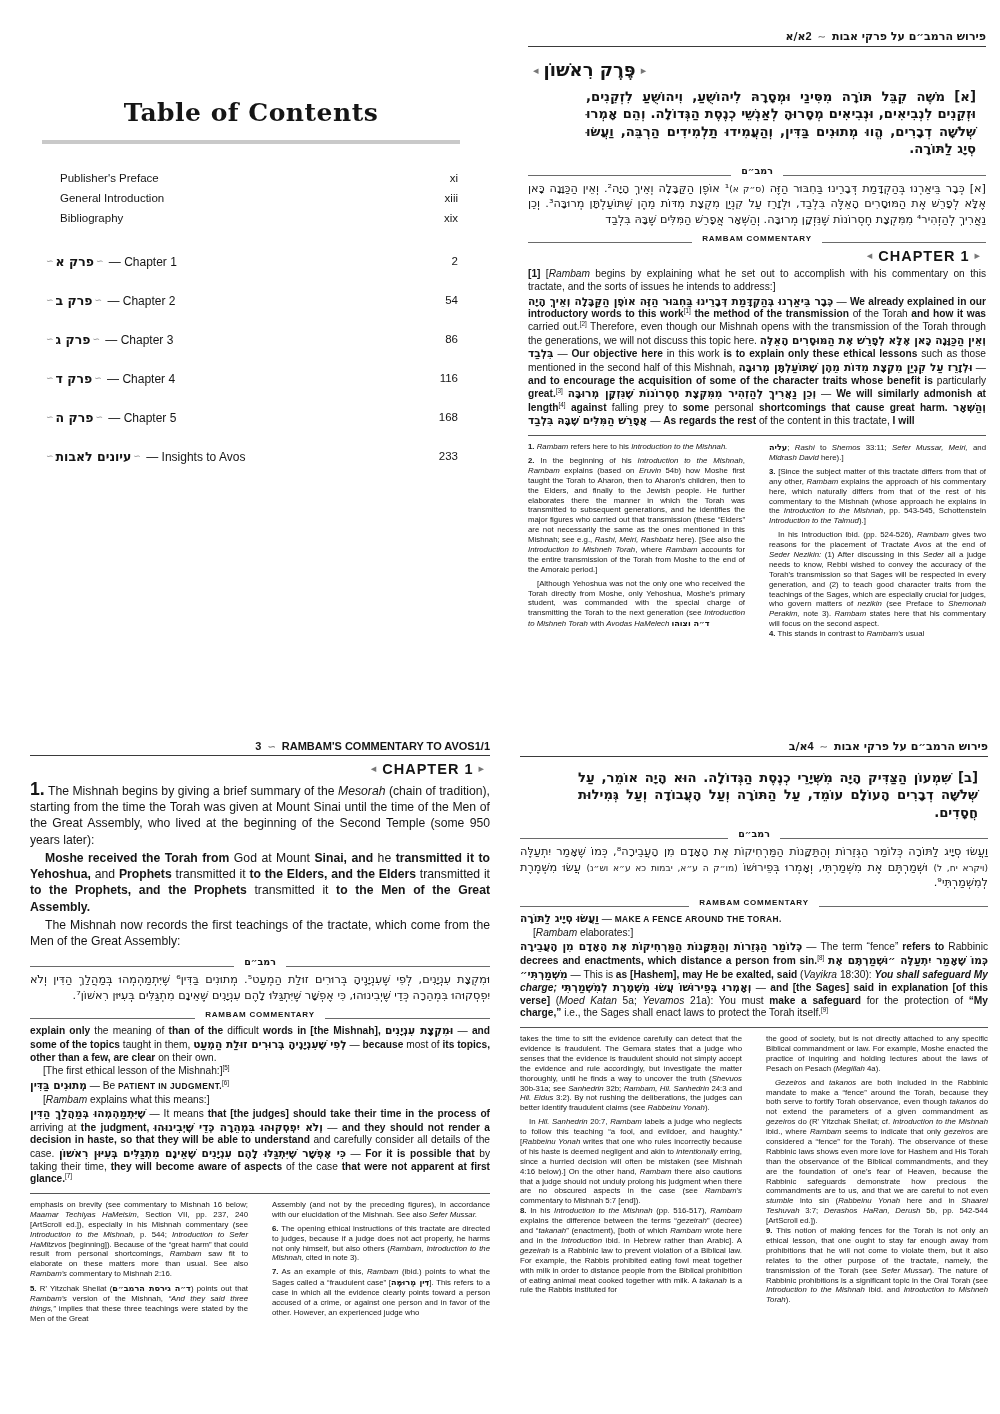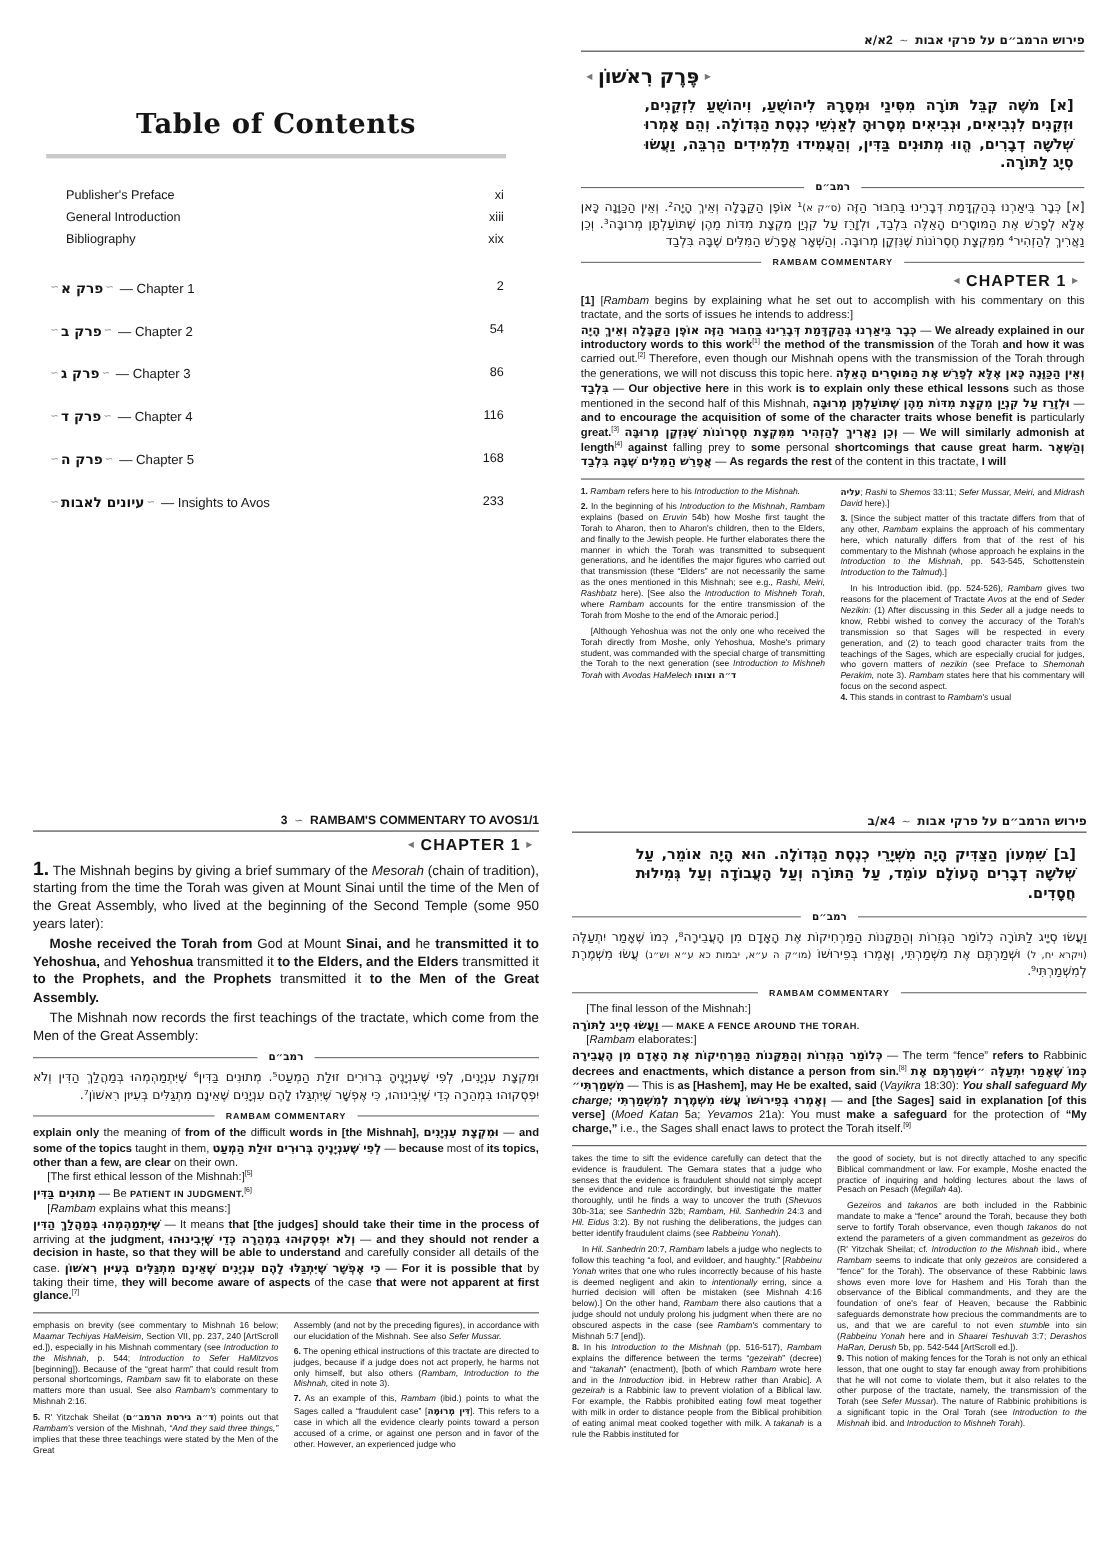--- a/index.html
+++ b/index.html
@@ -23,35 +23,35 @@
 
   
   .pg-header{display:flex;justify-content:flex-end;align-items:flex-end;
     border-bottom:1.6px solid #3a3a3a;padding-bottom:3px;font-weight:bold;font-size:11px;}
   .pg-header .sq{color:#555;font-weight:normal;padding:0 6px;font-size:10px;}
   .hebfont{font-family:"DejaVu Sans",sans-serif;}
   .perek-title{text-align:left;font-family:"DejaVu Sans",sans-serif;font-weight:bold;font-size:18px;margin:12px 0 8px;direction:rtl;}
   .tri{color:#777;font-size:11px;font-weight:normal;padding:0 5px;vertical-align:2px;}
   .mishnah{direction:rtl;font-family:"DejaVu Sans",sans-serif;font-weight:bold;
     font-size:13.2px;line-height:1.32;text-align:justify;padding:0 10px;margin-left:48px;}
-  .divider{display:flex;align-items:center;margin:7px 0 5px;}
+  .divider{display:flex;align-items:flex-end;margin:7px 0 5px;}
   .divider .ln{flex:1;border-top:1px solid #6a6a6a;}
   .divider .lbl{padding:0 10px;font-weight:bold;font-size:8px;letter-spacing:.8px;}
   .divider .lbl.heb{font-family:"DejaVu Sans",sans-serif;font-size:9.5px;letter-spacing:0;}
   .rambam-heb{direction:rtl;font-family:"DejaVu Sans",sans-serif;font-size:11.3px;line-height:1.38;text-align:justify;}
   .chapter-head{text-align:right;font-weight:bold;font-size:14.5px;letter-spacing:1px;margin:5px 0 4px;}
   .commentary p{margin:0 0 1px;font-size:10.2px;line-height:1.24;text-align:justify;}
   .commentary p.ind{text-indent:13px;}
   .hb{font-family:"DejaVu Sans",sans-serif;font-weight:bold;direction:rtl;unicode-bidi:isolate;font-size:1.04em;}
   .shb{font-size:.8em;}
   sup{font-size:.62em;line-height:0;}
   .sc{font-size:.82em;font-weight:bold;letter-spacing:.4px;}
   .bignum{font-size:1.45em;font-weight:bold;line-height:1;}
   .fnrule{border-top:1.2px solid #555;margin:7px 0 6px;}
-  .footnotes{display:flex;gap:14px;}
+  .footnotes{display:flex;gap:24px;}
   .fncol{flex:1;font-size:7.8px;line-height:1.27;text-align:justify;}
   .fncol p{margin:0 0 4px;}
   .fncol p.ind{text-indent:9px;margin-bottom:0;}
 
   
   #page2{left:528px;top:30px;width:458px;height:692px;overflow:hidden;}
   
   #page3{left:30px;top:740px;width:460px;height:672px;overflow:hidden;}
   #page3 .translation p{font-size:12.2px;line-height:1.33;text-align:justify;margin:0 0 2px;}
   #page3 .translation p.ind{text-indent:15px;}
@@ -156,36 +156,36 @@
     <span>
       <span>3</span><span class="sq">∽</span><span>RAMBAM'S COMMENTARY TO AVOS</span>
     </span>
     <span>1/1</span>
   </div>
   <div class="chapter-head">
     <span class="tri">◂</span><span>CHAPTER 1</span><span class="tri">▸</span>
   </div>
   <div class="translation">
     <p><span class="bignum">1.</span> The Mishnah begins by giving a brief summary of the <i>Mesorah</i> (chain of tradition), starting from the time the Torah was given at Mount Sinai until the time of the Men of the Great Assembly, who lived at the beginning of the Second Temple (some 950 years later):</p>
-    <p class="ind"><b>Moshe received the Torah from</b> God at Mount <b>Sinai, and</b> he <b>transmitted it to Yehoshua,</b> and <b>Yehoshua</b> transmitted it <b>to the Elders, and the Elders</b> transmitted it <b>to the Prophets, and the Prophets</b> transmitted it <b>to the Men of the Great Assembly.</b></p>
+    <p class="ind"><b>Moshe received the Torah from</b> God at Mount <b>Sinai, and</b> he <b>transmitted it to Yehoshua,</b> and <b>Prophets</b> transmitted it <b>to the Elders, and the Elders</b> transmitted it <b>to the Prophets, and the Prophets</b> transmitted it <b>to the Men of the Great Assembly.</b></p>
     <p class="ind">The Mishnah now records the first teachings of the tractate, which come from the Men of the Great Assembly:</p>
   </div>
   <div class="divider">
     <span class="ln"></span>
     <span class="lbl heb">רמב״ם</span>
     <span class="ln"></span>
   </div>
   <div class="rambam-heb">וּמִקְצָת עִנְיָנִים, לְפִי שֶׁעִנְיָנֶיהָ בְּרוּרִים זוּלַת הַמְעַט⁵. מְתוּנִים בַּדִּין⁶ שֶׁיִּתְמַהְמְהוּ בְּמַהֲלַךְ הַדִּין וְלֹא יִפְסְקוּהוּ בִּמְהֵרָה כְּדֵי שֶׁיְבִינוּהוּ, כִּי אֶפְשָׁר שֶׁיִּתְגַּלּוּ לָהֶם עִנְיָנִים שֶׁאֵינָם מִתְגַּלִּים בְּעִיּוּן רִאשׁוֹן⁷.</div>
   <div class="divider">
     <span class="ln"></span>
     <span class="lbl">RAMBAM COMMENTARY</span>
     <span class="ln"></span>
   </div>
   <div class="commentary">
-    <p><b>explain only</b> the meaning of <b>from of the</b> difficult <b>words in [the Mishnah],</b> <span class="hb">וּמִקְצָת עִנְיָנִים</span> — <b>and some of the topics</b> taught in them, <span class="hb">לְפִי שֶׁעִנְיָנֶיהָ בְּרוּרִים זוּלַת הַמְעַט</span> — <b>because</b> most of <b>its topics, other than a few, are clear</b> on their own.</p>
+    <p><b>explain only</b> the meaning of <b>than of the</b> difficult <b>words in [the Mishnah],</b> <span class="hb">וּמִקְצָת עִנְיָנִים</span> — <b>and some of the topics</b> taught in them, <span class="hb">לְפִי שֶׁעִנְיָנֶיהָ בְּרוּרִים זוּלַת הַמְעַט</span> — <b>because</b> most of <b>its topics, other than a few, are clear</b> on their own.</p>
     <p class="ind">[The first ethical lesson of the Mishnah:]<sup>[5]</sup></p>
     <p><span class="hb">מְתוּנִים בַּדִּין</span> — Be <span class="sc">PATIENT IN JUDGMENT.</span><sup>[6]</sup></p>
     <p class="ind">[<i>Rambam</i> explains what this means:]</p>
     <p><span class="hb">שֶׁיִּתְמַהְמְהוּ בְּמַהֲלַךְ הַדִּין</span> — It means <b>that [the judges] should take their time in the process of</b> arriving at <b>the judgment,</b> <span class="hb">וְלֹא יִפְסְקוּהוּ בִּמְהֵרָה כְּדֵי שֶׁיְבִינוּהוּ</span> — <b>and they should not render a decision in haste, so that they will be able to understand</b> and carefully consider all details of the case. <span class="hb">כִּי אֶפְשָׁר שֶׁיִּתְגַּלּוּ לָהֶם עִנְיָנִים שֶׁאֵינָם מִתְגַּלִּים בְּעִיּוּן רִאשׁוֹן</span> — <b>For it is possible that</b> by taking their time, <b>they will become aware of aspects</b> of the case <b>that were not apparent at first glance.</b><sup>[7]</sup></p>
   </div>
   <div class="fnrule"></div>
   <div class="footnotes">
     <div class="fncol">
       <p>emphasis on brevity (see commentary to Mishnah 16 below; <i>Maamar Techiyas HaMeisim</i>, Section VII, pp. 237, 240 [ArtScroll ed.]), especially in his Mishnah commentary (see <i>Introduction to the Mishnah</i>, p. 544; <i>Introduction to Sefer HaMitzvos</i> [beginning]). Because of the “great harm” that could result from personal shortcomings, <i>Rambam</i> saw fit to elaborate on these matters more than usual. See also <i>Rambam's</i> commentary to Mishnah 2:16.</p>
       <p><b>5.</b> R' Yitzchak Sheilat (<span class="hb">ד״ה גירסת הרמב״ם</span>) points out that <i>Rambam's</i> version of the Mishnah, <i>“And they said three things,”</i> implies that these three teachings were stated by the Men of the Great</p>
@@ -211,21 +211,20 @@
     <span class="lbl heb">רמב״ם</span>
     <span class="ln"></span>
   </div>
   <div class="rambam-heb">וַעֲשׂוּ סְיָיג לַתּוֹרָה כְּלוֹמַר הַגְּזֵרוֹת וְהַתַּקָּנוֹת הַמַּרְחִיקוֹת אֶת הָאָדָם מִן הָעֲבֵירָה⁸, כְּמוֹ שֶׁאָמַר יִתְעַלֶּה <span class="shb">(ויקרא יח, ל)</span> וּשְׁמַרְתֶּם אֶת מִשְׁמַרְתִּי, וְאָמְרוּ בְּפֵירוּשׁוֹ <span class="shb">(מו״ק ה ע״א, יבמות כא ע״א וש״נ)</span> עֲשׂוּ מִשְׁמֶרֶת לְמִשְׁמַרְתִּי⁹.</div>
   <div class="divider">
     <span class="ln"></span>
     <span class="lbl">RAMBAM COMMENTARY</span>
     <span class="ln"></span>
   </div>
   <div class="commentary">
-    <p class="ind">[The final lesson of the Mishnah:]</p>
     <p><span class="hb">וַעֲשׂוּ סְיָיג לַתּוֹרָה</span> — <span class="sc">MAKE A FENCE AROUND THE TORAH.</span></p>
     <p class="ind">[<i>Rambam</i> elaborates:]</p>
     <p><span class="hb">כְּלוֹמַר הַגְּזֵרוֹת וְהַתַּקָּנוֹת הַמַּרְחִיקוֹת אֶת הָאָדָם מִן הָעֲבֵירָה</span> — The term “fence” <b>refers to</b> Rabbinic <b>decrees and enactments, which distance a person from sin.</b><sup>[8]</sup> <span class="hb">כְּמוֹ שֶׁאָמַר יִתְעַלֶּה ״וּשְׁמַרְתֶּם אֶת מִשְׁמַרְתִּי״</span> — This is <b>as [Hashem], may He be exalted, said</b> (<i>Vayikra</i> 18:30): <b><i>You shall safeguard My charge;</i></b> <span class="hb">וְאָמְרוּ בְּפֵירוּשׁוֹ עֲשׂוּ מִשְׁמֶרֶת לְמִשְׁמַרְתִּי</span> — <b>and [the Sages] said in explanation [of this verse]</b> (<i>Moed Katan</i> 5a; <i>Yevamos</i> 21a): You must <b>make a safeguard</b> for the protection of <b>“My charge,”</b> i.e., the Sages shall enact laws to protect the Torah itself.<sup>[9]</sup></p>
   </div>
   <div class="fnrule"></div>
   <div class="footnotes">
     <div class="fncol">
       <p>takes the time to sift the evidence carefully can detect that the evidence is fraudulent. The Gemara states that a judge who senses that the evidence is fraudulent should not simply accept the evidence and rule accordingly, but investigate the matter thoroughly, until he finds a way to uncover the truth (<i>Shevuos</i> 30b-31a; see <i>Sanhedrin</i> 32b; <i>Rambam, Hil. Sanhedrin</i> 24:3 and <i>Hil. Eidus</i> 3:2). By not rushing the deliberations, the judges can better identify fraudulent claims (see <i>Rabbeinu Yonah</i>).</p>
       <p class="ind">In <i>Hil. Sanhedrin</i> 20:7, <i>Rambam</i> labels a judge who neglects to follow this teaching “a fool, and evildoer, and haughty.” [<i>Rabbeinu Yonah</i> writes that one who rules incorrectly because of his haste is deemed negligent and akin to <i>intentionally</i> erring, since a hurried decision will often be mistaken (see Mishnah 4:16 below).] On the other hand, <i>Rambam</i> there also cautions that a judge should not unduly prolong his judgment when there are no obscured aspects in the case (see <i>Rambam's</i> commentary to Mishnah 5:7 [end]).</p>
       <p><b>8.</b> In his <i>Introduction to the Mishnah</i> (pp. 516-517), <i>Rambam</i> explains the difference between the terms “<i>gezeirah</i>” (decree) and “<i>takanah</i>” (enactment), [both of which <i>Rambam</i> wrote here and in the <i>Introduction</i> ibid. in Hebrew rather than Arabic]. A <i>gezeirah</i> is a Rabbinic law to prevent violation of a Biblical law. For example, the Rabbis prohibited eating fowl meat together with milk in order to distance people from the Biblical prohibition of eating animal meat cooked together with milk. A <i>takanah</i> is a rule the Rabbis instituted for</p>

